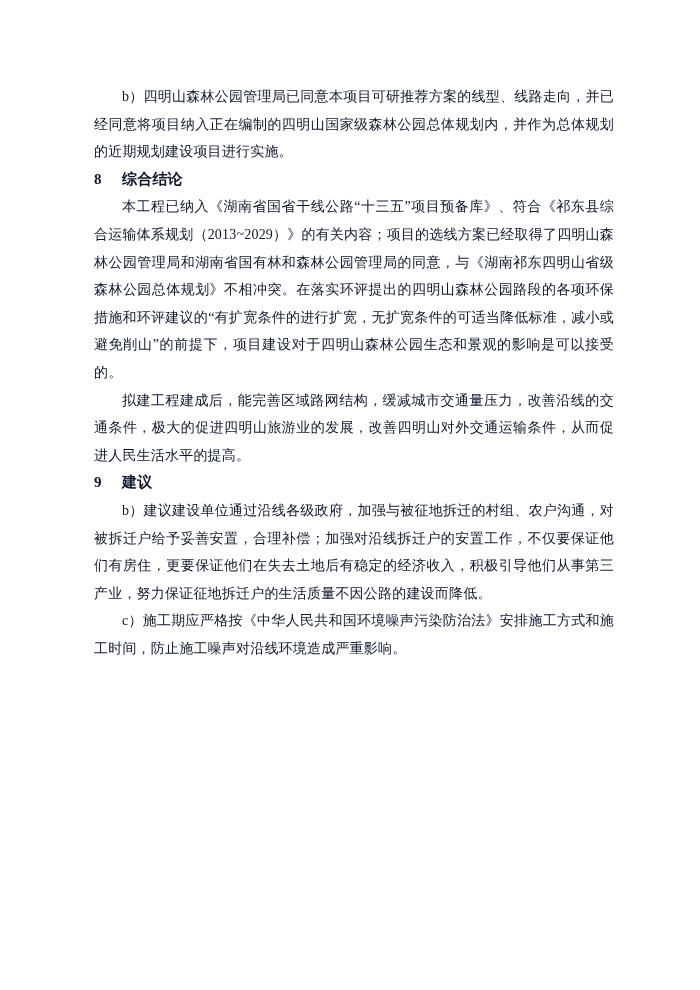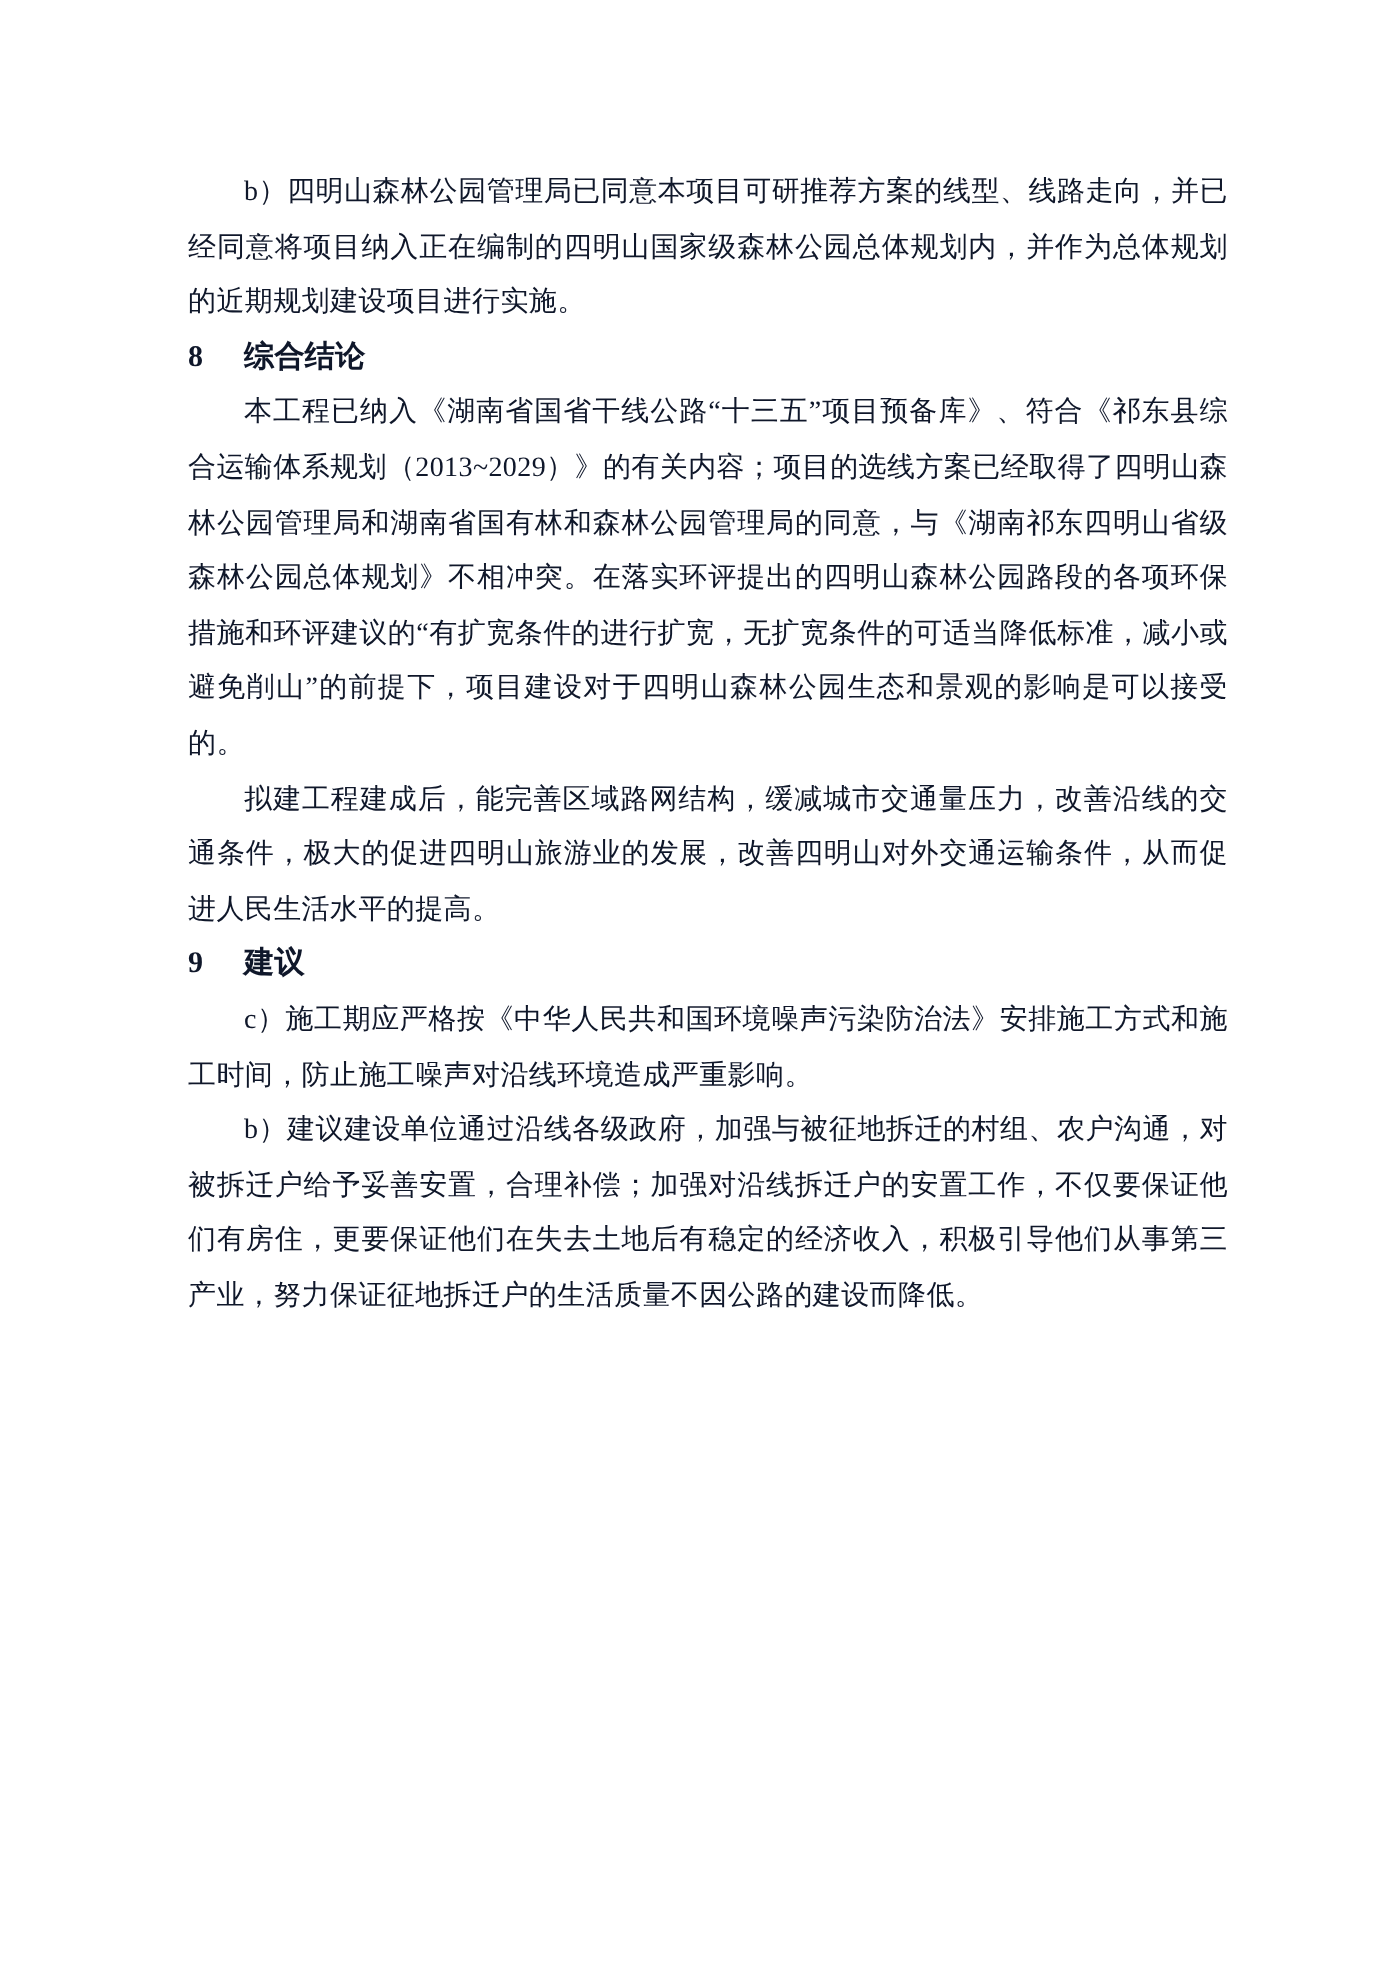--- a/index.html
+++ b/index.html
@@ -58,19 +58,19 @@
     <p class="body-para">本工程已纳入《湖南省国省干线公路“十三五”项目预备库》、符合《祁东县综合运输体系规划（2013~2029）》的有关内容；项目的选线方案已经取得了四明山森林公园管理局和湖南省国有林和森林公园管理局的同意，与《湖南祁东四明山省级森林公园总体规划》不相冲突。在落实环评提出的四明山森林公园路段的各项环保措施和环评建议的“有扩宽条件的进行扩宽，无扩宽条件的可适当降低标准，减小或避免削山”的前提下，项目建设对于四明山森林公园生态和景观的影响是可以接受的。</p>
 
     <p class="body-para">拟建工程建成后，能完善区域路网结构，缓减城市交通量压力，改善沿线的交通条件，极大的促进四明山旅游业的发展，改善四明山对外交通运输条件，从而促进人民生活水平的提高。</p>
 
 
     <h2 class="heading">
       <span class="h-num">9</span><span>建议</span>
     </h2>
 
 
+    <p class="body-para">b）建议建设单位通过沿线各级政府，加强与被征地拆迁的村组、农户沟通，对被拆迁户给予妥善安置，合理补偿；加强对沿线拆迁户的安置工作，不仅要保证他们有房住，更要保证他们在失去土地后有稳定的经济收入，积极引导他们从事第三产业，努力保证征地拆迁户的生活质量不因公路的建设而降低。</p>
+
     <p class="body-para">c）施工期应严格按《中华人民共和国环境噪声污染防治法》安排施工方式和施工时间，防止施工噪声对沿线环境造成严重影响。</p>
-
-    <p class="body-para">b）建议建设单位通过沿线各级政府，加强与被征地拆迁的村组、农户沟通，对被拆迁户给予妥善安置，合理补偿；加强对沿线拆迁户的安置工作，不仅要保证他们有房住，更要保证他们在失去土地后有稳定的经济收入，积极引导他们从事第三产业，努力保证征地拆迁户的生活质量不因公路的建设而降低。</p>
 
 
   </div>
 </div>
 
 </body></html>

